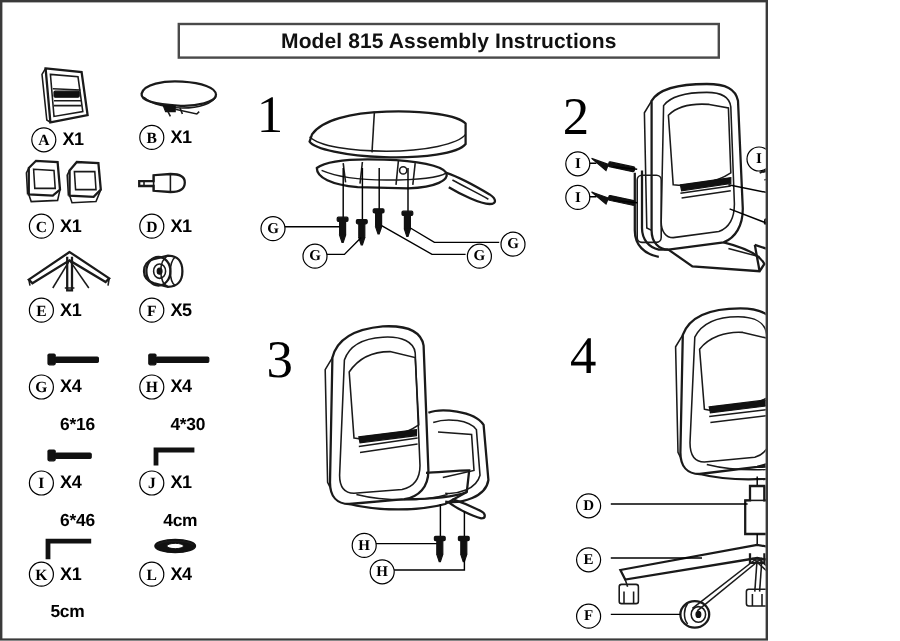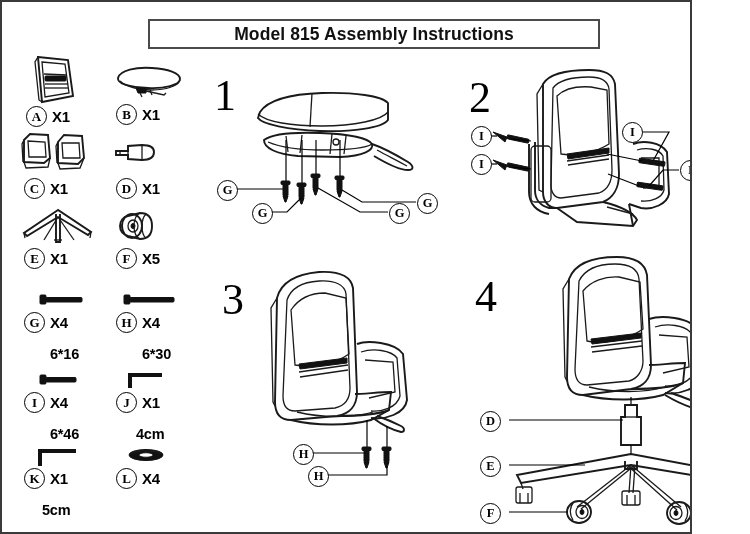--- a/index.html
+++ b/index.html
@@ -7,21 +7,21 @@
     margin: 0;
     padding: 0;
     background: #ffffff;
   }
   body {
     font-family: "Liberation Sans", sans-serif;
     color: #000;
   }
   #sheet {
     position: relative;
-    width: 692px;
+    width: 640px;
     height: 534px;
     background: #ffffff;
     border: 2px solid #3a3a3a;
     box-sizing: border-box;
     overflow: hidden;
   }
   
   #title-box {
     position: absolute;
     left: 146px;
@@ -268,21 +268,21 @@
       <div class="part-art" style="height:28px;">
         <svg width="92" height="28" viewBox="0 0 92 28">
           <rect class="blk" x="16" y="11" width="6" height="9" rx="1"></rect>
           <rect class="blk" x="22" y="13.5" width="44" height="4.5" rx="1"></rect>
         </svg>
       </div>
       <div class="part-label" style="padding-left:8px;">
         <span class="code-circle">H</span>
         <span class="qty">X4</span>
       </div>
-      <div class="spec">6*30</div>
+      <div class="spec">4*30</div>
     </div>
 
     <div class="part" style="left:8px; top:310px;">
       <div class="part-art" style="height:28px;">
         <svg width="92" height="28" viewBox="0 0 92 28">
           <rect class="blk" x="24" y="11" width="6" height="9" rx="1"></rect>
           <rect class="blk" x="30" y="13.5" width="30" height="4.5" rx="1"></rect>
         </svg>
       </div>
       <div class="part-label" style="padding-left:8px;">

